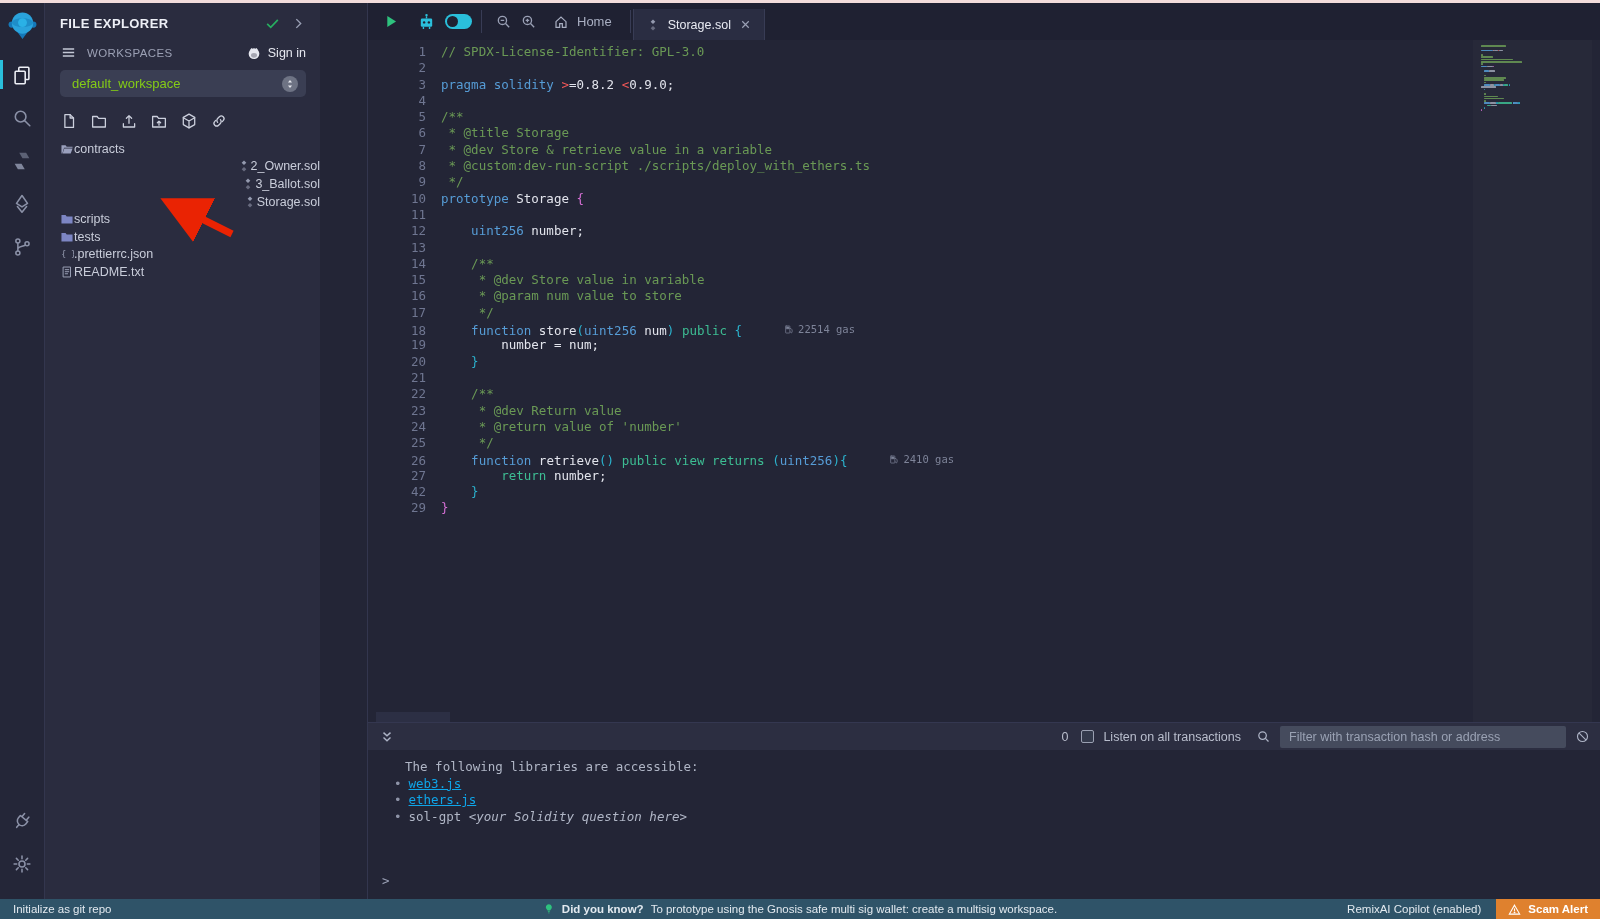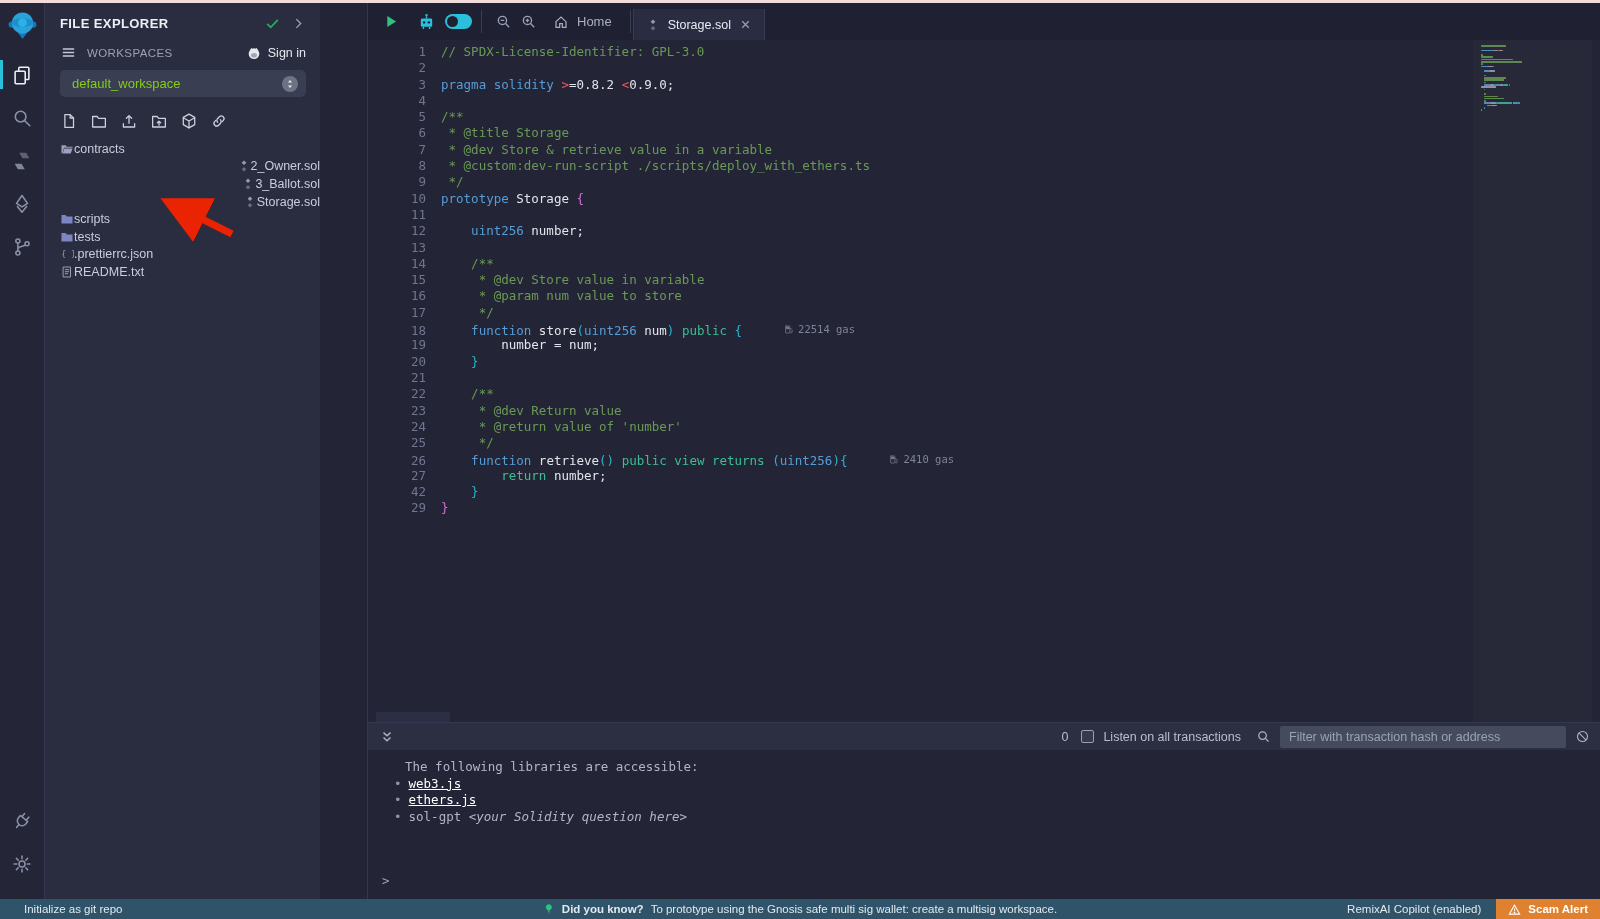--- a/index.html
+++ b/index.html
@@ -116,29 +116,29 @@
     color:#e8eaf2; font-size:12.5px; padding:0 9px; outline:none;
     font-family:"Liberation Sans", sans-serif; }
   .filter-input::placeholder { color:#9aa2b4; }
   .ban-btn { color:#aeb4c6; } .ban-btn svg { width:15px; height:15px; }
   .term-body { flex:1; background:#232536; position:relative;
     font-family:"DejaVu Sans Mono", monospace; font-size:12.5px; color:#b0b6c6;
     padding:9px 0 0 14px; line-height:16.6px; }
   .tline { padding-left:23px; }
   .lib-line { padding-left:12px; }
   .lib-line .b { margin-right:7px; color:#8e94a8; }
-  .lib-link { text-decoration:underline; color:#ffffff; cursor:pointer; }
+  .lib-link { text-decoration:underline; color:#0ea5e9; cursor:pointer; }
   .lib-it { font-style:italic; }
   .term-hint { padding-left:23px; margin-top:17px; }
   .prompt { position:absolute; left:14px; bottom:9px; color:#9aa0b5; }
 
   
   .status-bar { height:20px; background:var(--status-bar-bg); display:flex; align-items:center;
     color:#e2e9ef; font-size:11.5px; position:relative; }
-  .sb-git { padding-left:24px; cursor:pointer; }
+  .sb-git { padding-left:13px; cursor:pointer; }
   .sb-center { position:absolute; left:50%; transform:translateX(-50%); display:flex;
     align-items:center; gap:7px; white-space:nowrap; }
   .sb-bulb { color:var(--play-green); width:12px; height:12px; }
   .sb-center b { font-weight:bold; }
   .sb-right { margin-left:auto; display:flex; align-items:center; height:100%; }
   .sb-copilot { padding:0 15px; cursor:pointer; }
   .sb-scam { background:var(--scam-orange); height:100%; display:flex; align-items:center;
     gap:7px; padding:0 12px; font-weight:bold; color:#fff; cursor:pointer;text-align:right; }
   .sb-scam svg { width:13px; height:13px; }
 </style>

